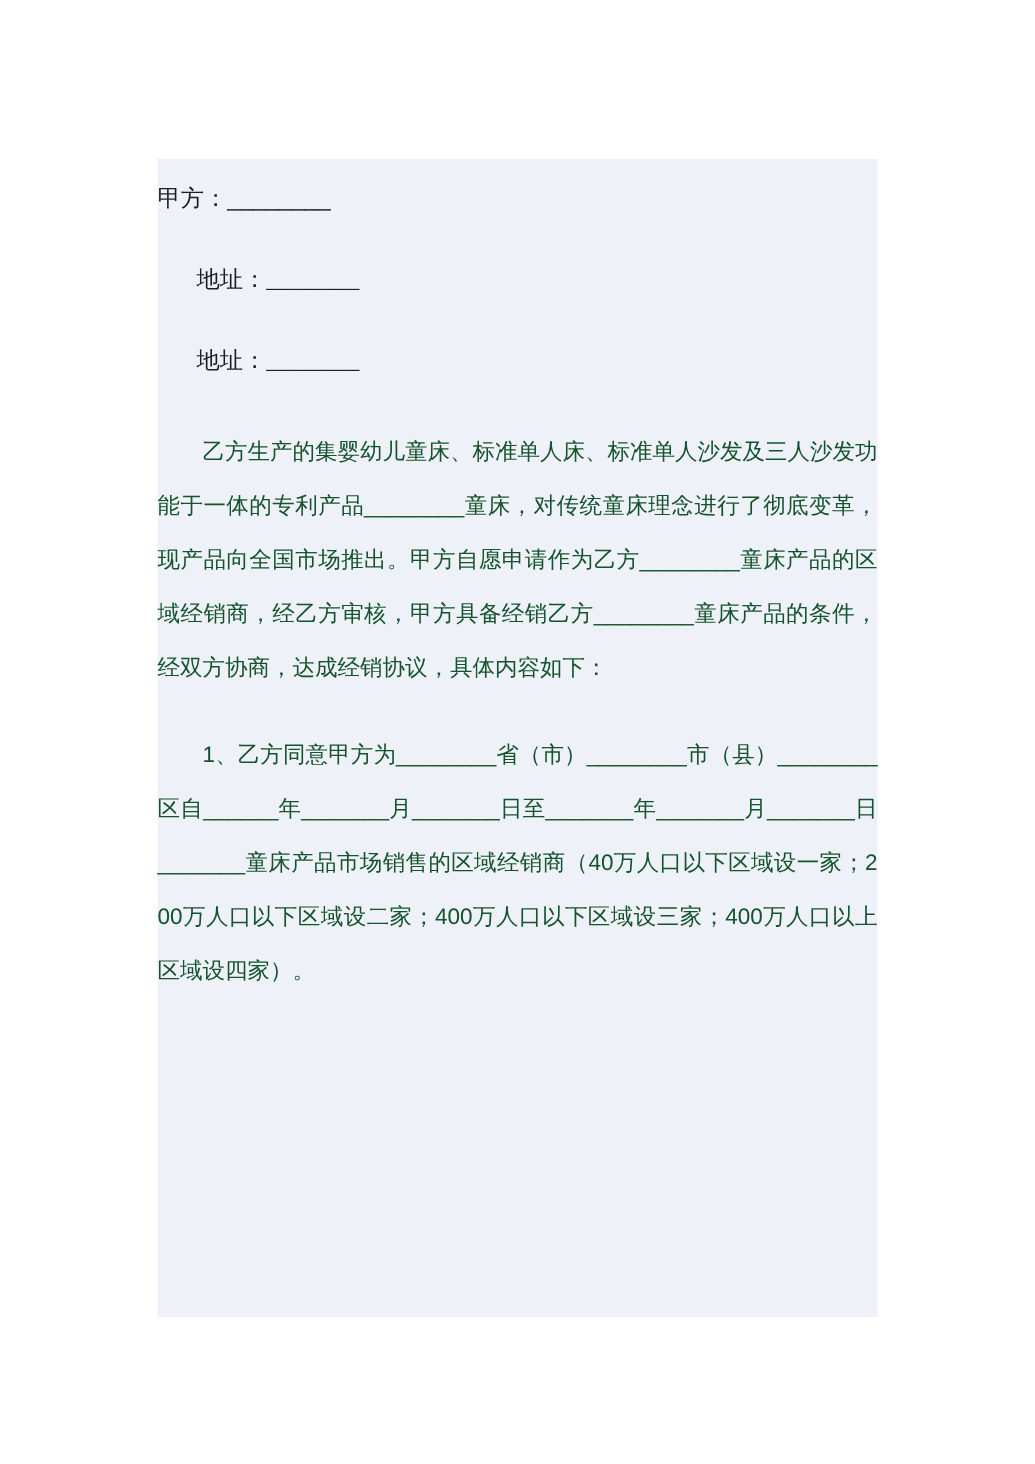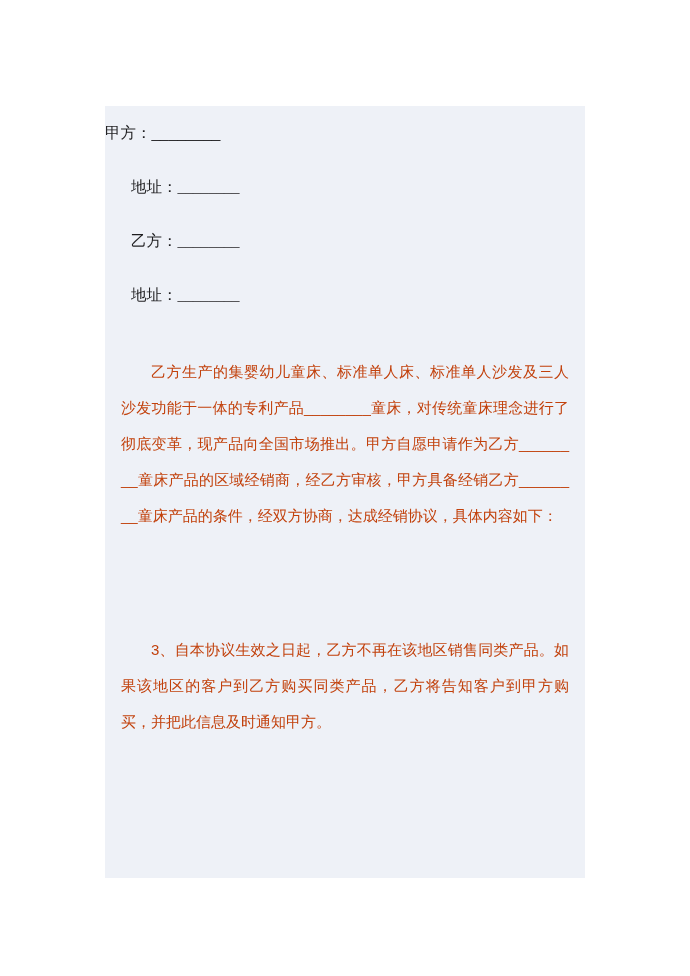--- a/index.html
+++ b/index.html
@@ -57,25 +57,25 @@
   }
 
   .blank {
     letter-spacing: 0;
   }
 
   
   .para {
     font-size: 15px;
     line-height: 36px;
-    color: #c2410c;
+    color: #14532d;
     text-align: justify;
     text-align-last: left;
     text-justify: inter-character;
-    margin: 16px;
+    margin: 0;
     word-break: break-all;
     letter-spacing: 0;
   }
   .para.indent2 {
     text-indent: 30px;
   }
   .gap-md { height: 22px; }
   .gap-head { height: 16px; }
 </style>
 </head>
@@ -88,36 +88,33 @@
   <div class="doc-body">
 
     <div class="party-line">
       <span>甲方：</span><span class="blank">________</span>
     </div>
 
     <div class="party-line indent">
       <span>地址：</span><span class="blank">________</span>
     </div>
 
-    <div class="party-line indent">
-      <span>乙方：</span><span class="blank">________</span>
-    </div>
 
     <div class="party-line indent">
       <span>地址：</span><span class="blank">________</span>
     </div>
 
     <div class="gap-head"></div>
 
     <p class="para indent2">乙方生产的集婴幼儿童床、标准单人床、标准单人沙发及三人沙发功能于一体的专利产品________童床，对传统童床理念进行了彻底变革，现产品向全国市场推出。甲方自愿申请作为乙方________童床产品的区域经销商，经乙方审核，甲方具备经销乙方________童床产品的条件，经双方协商，达成经销协议，具体内容如下：</p>
 
     <div class="gap-md"></div>
 
+    <p class="para indent2">1、乙方同意甲方为________省（市）________市（县）________区自______年_______月_______日至_______年_______月_______日_______童床产品市场销售的区域经销商（40万人口以下区域设一家；200万人口以下区域设二家；400万人口以下区域设三家；400万人口以上区域设四家）。</p>
 
     <div class="gap-md"></div>
 
 
     <div class="gap-md"></div>
 
-    <p class="para indent2">3、自本协议生效之日起，乙方不再在该地区销售同类产品。如果该地区的客户到乙方购买同类产品，乙方将告知客户到甲方购买，并把此信息及时通知甲方。</p>
 
   </div>
 </div>
 
 </body></html>

